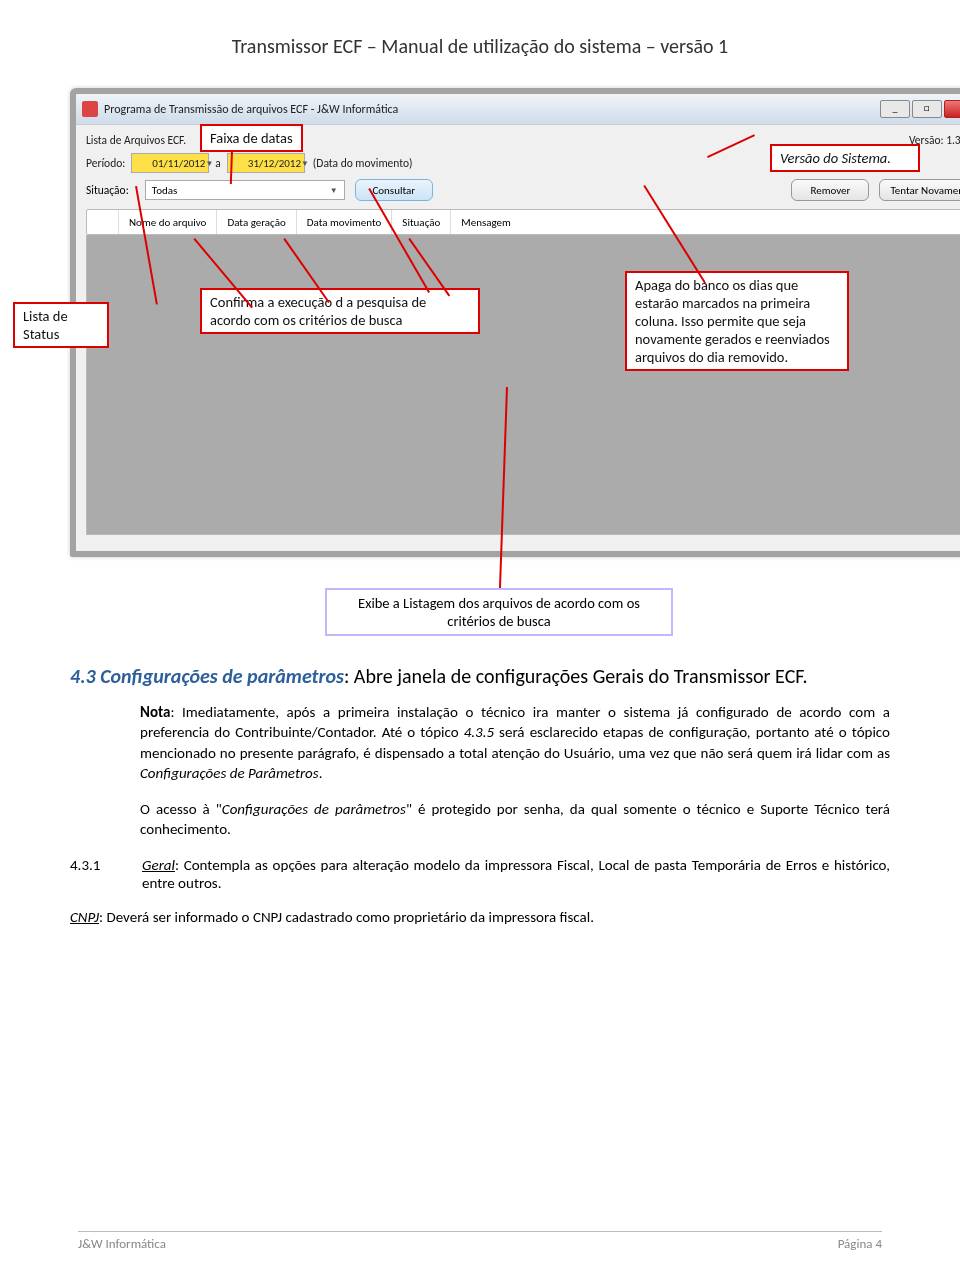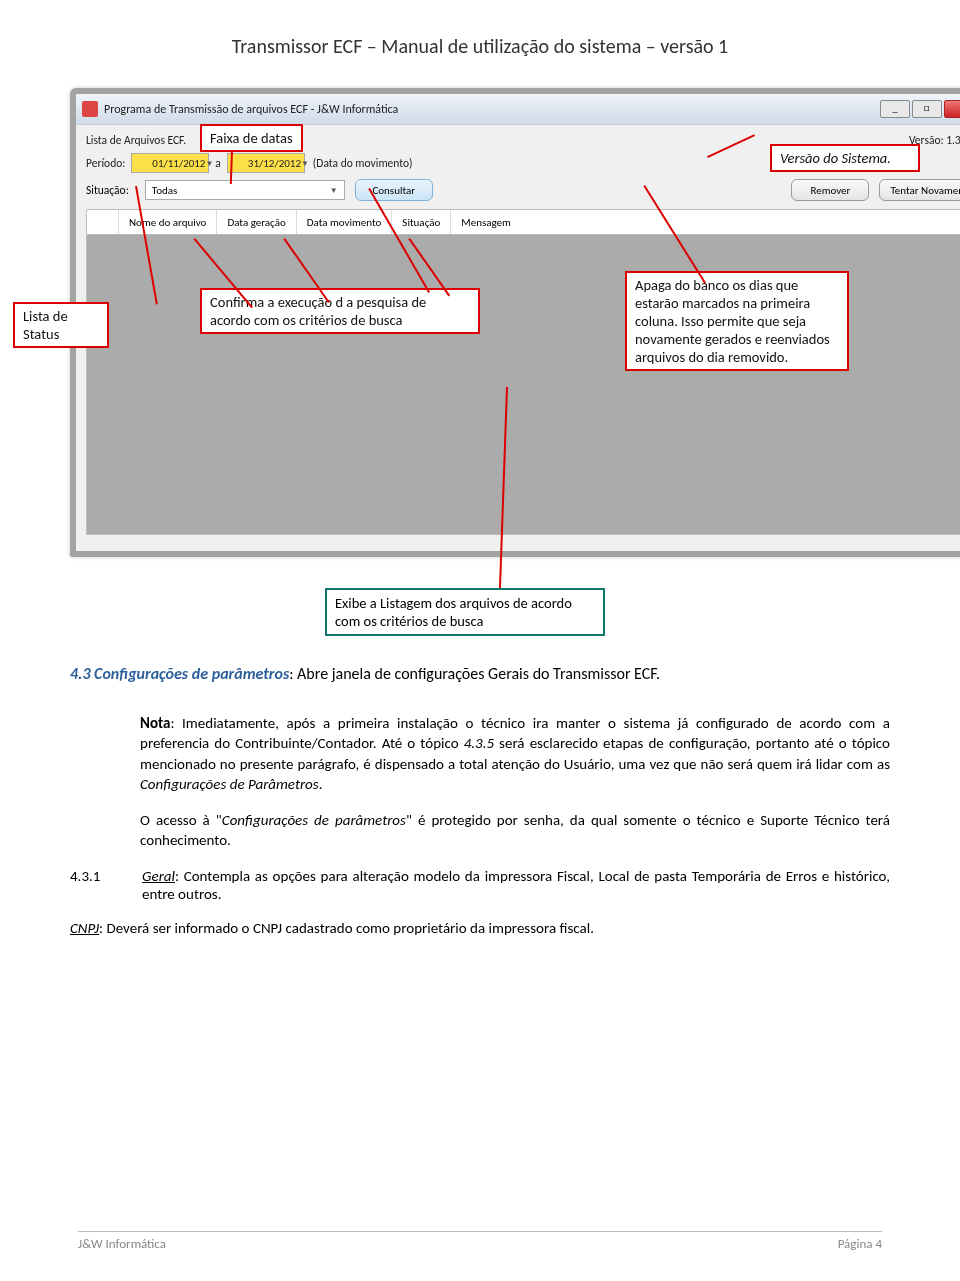--- a/index.html
+++ b/index.html
@@ -27,22 +27,22 @@
   .action-row { display: flex; align-items: center; gap: 10px; margin-bottom: 8px; font-size: 11.5px; }
   .action-row .right { margin-left: auto; display: flex; gap: 10px; }
   .grid-head { background: #fff; border: 1px solid #bbb; border-radius: 2px; height: 26px; display: flex; align-items: center; font-size: 11px; gap: 0; padding: 0 4px; }
   .gh-col { padding: 0 10px; border-right: 1px solid #ddd; height: 100%; display: flex; align-items: center; }
   .gh-col:first-child { width: 28px; padding: 0; }
   .grid-body { background: #ababab; height: 300px; border: 1px solid #bbb; border-top: none; position: relative; }
   .redbox { position: absolute; border: 2px solid #d00; background: #fff; font-size: 14.5px; padding: 3px 8px; font-style: normal; color: #111; }
   .redbox.italic { font-style: italic; }
   .redline { position: absolute; background: #d00; transform-origin: top left; height: 2px; }
   .below-shot { position: absolute; top: 588px; left: 70px; width: 820px; }
-  .callout-listing { border: 2px solid #0f766e; background: #fff; font-size: 14.5px; padding: 4px 8px; width: 280px; margin: 0 0 28px 255px; }
-  .section-h { font-size: 16px; margin-bottom: 30px; text-align: justify; }
+  .callout-listing { border: 2px solid #c4b5fd; background: #fff; font-size: 14.5px; padding: 4px 8px; width: 348px; margin: 0 0 28px 255px; text-align: center; }
+  .section-h { font-size: 20px; margin-bottom: 14px; text-align: justify; }
   .section-h .num { font-style: italic; color: #2d5f9c; font-weight: bold; }
   .section-h .tit { font-style: italic; color: #2d5f9c; font-weight: bold; }
   .note-block { margin-left: 70px; width: 750px; font-size: 15px; text-align: justify; line-height: 1.35; margin-bottom: 16px; }
   .note-block .bold { font-weight: bold; }
   .note-block .italic { font-style: italic; }
   .p2 { font-size: 15px; text-align: justify; margin-bottom: 16px; }
   .sub { margin-left: 0; display: flex; gap: 24px; font-size: 15px; text-align: justify; margin-bottom: 16px; }
   .sub .sn { min-width: 48px; }
   .subt { font-style: italic; text-decoration: underline; }
   .cnpj { font-size: 15px; text-align: justify; margin-bottom: 16px; }

